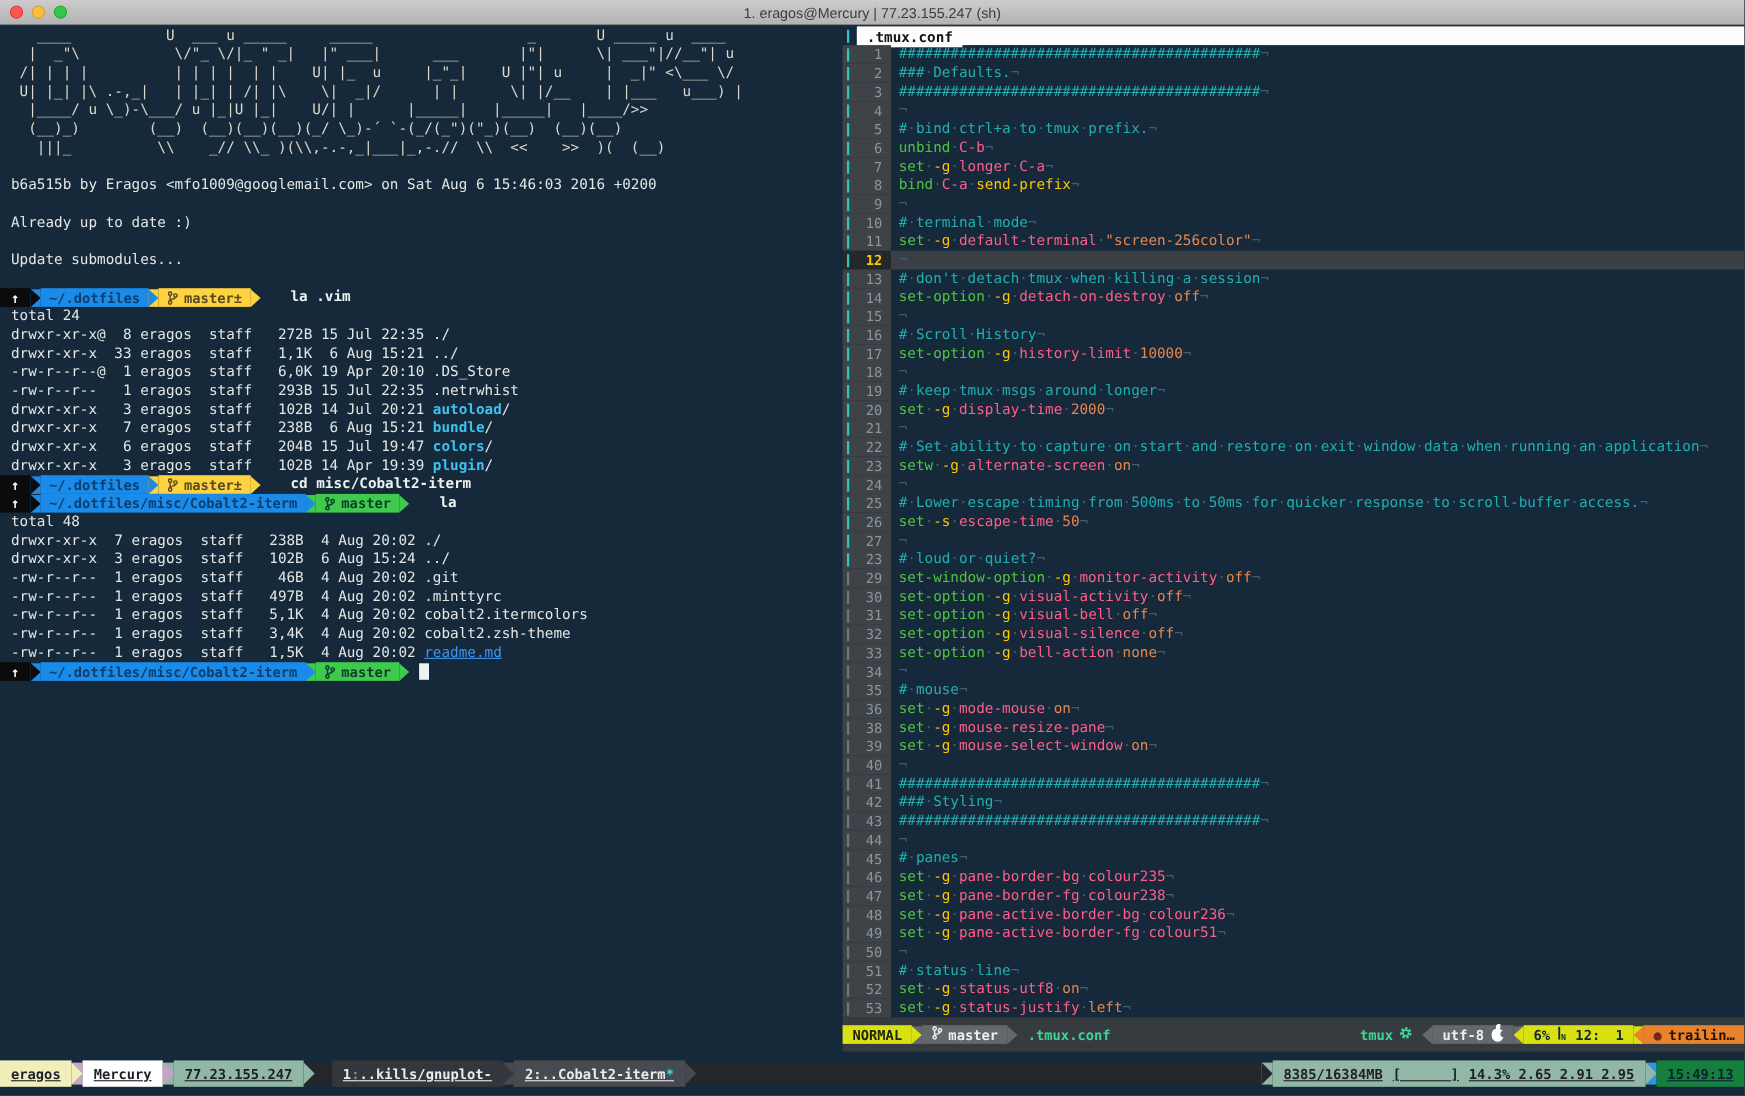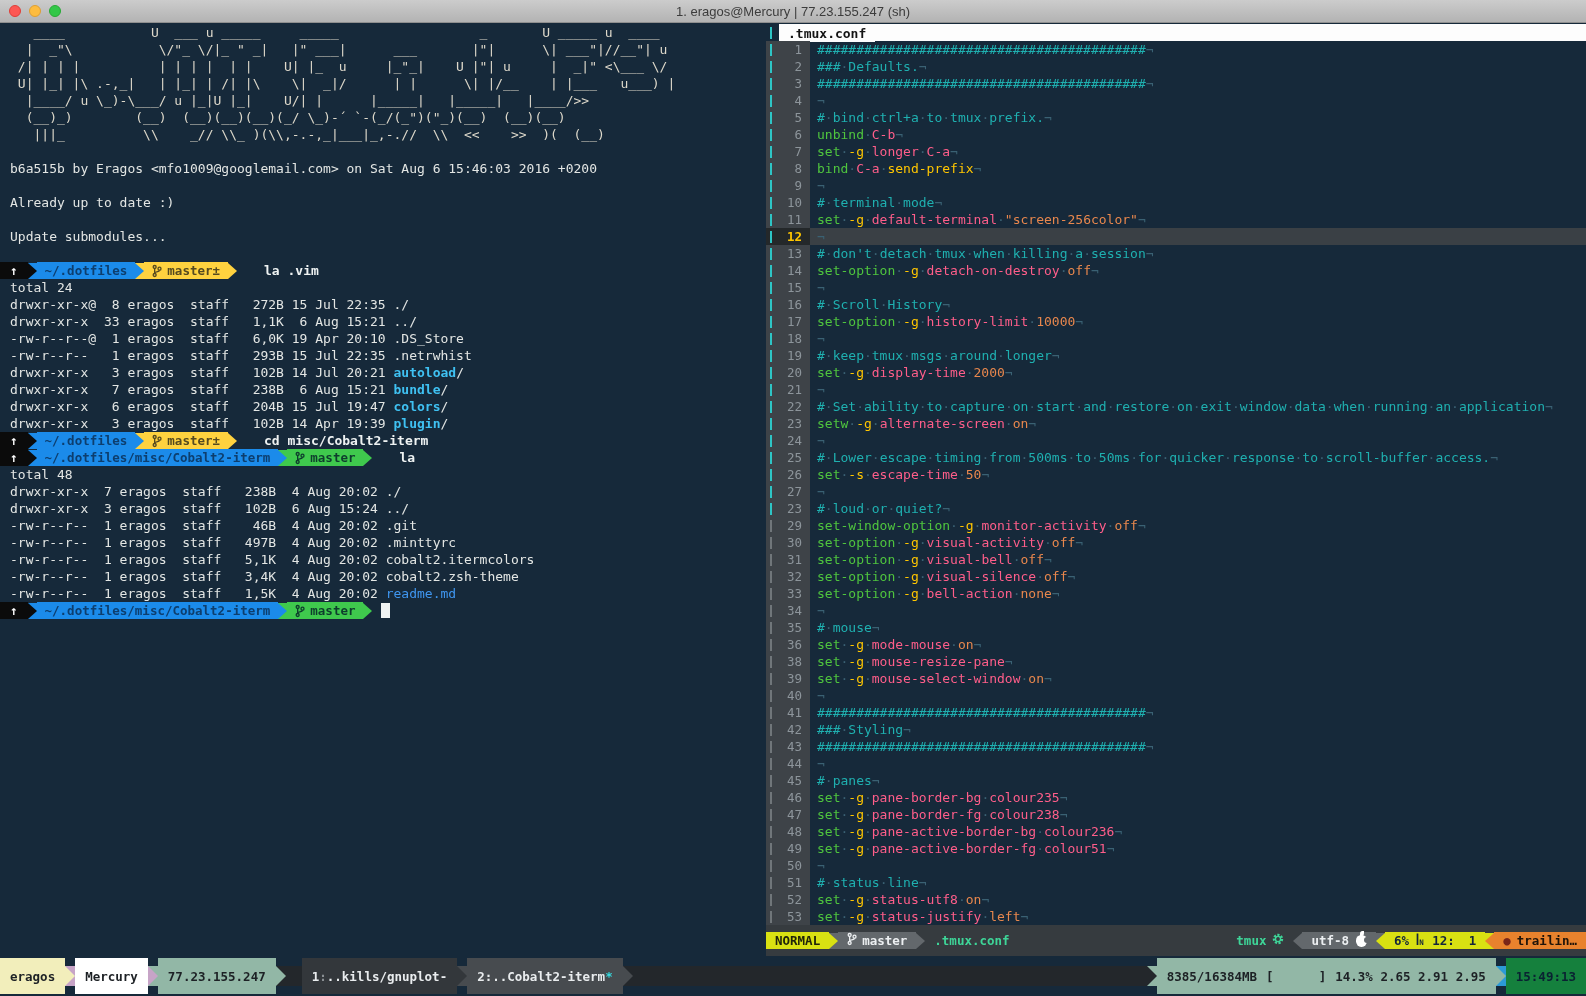--- a/index.html
+++ b/index.html
@@ -23,21 +23,21 @@
   .banner .tline{color:#ded9cb;}
   .blank{height:17px;}
   
   .prompt{display:flex;align-items:center;height:17px;margin:0;}
   .pseg{display:flex;align-items:center;height:17px;padding:0 8px;font-size:12.5px;font-weight:bold;white-space:pre;flex:none;}
   .ptri{width:0;height:0;border-top:8.5px solid transparent;border-bottom:8.5px solid transparent;border-left:9px solid transparent;flex:none;}
   .pcmd{margin-left:27px;font-size:13px;font-weight:bold;color:#eef2f2;white-space:pre;}
   .pcursor{display:inline-block;width:9px;height:15px;background:#eef2f2;margin-left:9px;}
   .branch-ic{margin-right:5px;}
   .fname-dir{color:#3fc1f2;font-weight:bold;}
-  .fname-link{color:#3f96f0;}
+  .fname-link{color:#3f96f0;text-decoration:underline;}
   
   .vim{position:absolute;top:1px;left:766px;right:0;}
   .vtab{display:flex;height:17px;}
   .vtab .vdashcell{width:13px;display:flex;align-items:center;}
   .vtabbar{flex:1;background:#fdfdfd;height:17px;line-height:17px;}
   .vtablabel{display:inline-block;padding:0 9px;font-size:13px;font-weight:bold;color:#141414;background:#fdfdfd;height:17px;}
   .vrow{display:flex;height:17px;line-height:17px;font-size:13px;white-space:pre;}
   .vgut{width:44px;flex:none;background:#3e4348;display:flex;align-items:center;}
   .vdash{width:2px;height:12px;margin-left:4px;flex:none;}
   .vdash.teal{background:#2ec5c5;}
@@ -66,21 +66,21 @@
   .warnseg{background:#e8822d;color:#201409;}
   .warn-dot{color:#7a2518;margin-right:6px;}
   .gear{margin-left:6px;}
   .apple{position:relative;display:inline-block;width:11px;height:12px;background:#fff;
     border-radius:46% 46% 48% 48%;margin-left:7px;}
   .apple::before{content:"";position:absolute;left:4px;top:-4px;width:4px;height:5px;background:#fff;border-radius:60% 0 60% 0;}
   .apple::after{content:"";position:absolute;right:-3px;top:2px;width:6px;height:6px;background:#63686c;border-radius:50%;}
   
   .tmuxbar{position:absolute;left:0;top:943px;right:0;height:20px;background:#23272b;
     display:flex;align-items:center;font-size:12.5px;font-weight:bold;}
-  .tseg{display:flex;align-items:center;height:36px;padding:0 10px;white-space:pre;flex:none;color:#1d2125;}
+  .tseg{display:flex;align-items:center;height:24px;padding:0 10px;white-space:pre;flex:none;color:#1d2125;text-decoration:underline;}
   .ttri{width:0;height:0;border-top:10px solid transparent;border-bottom:10px solid transparent;flex:none;}
   .cream{background:#f2eebb;}
   .mauve{background:#ffffff;text-align:center;}
   .sage{background:#92b7a6;}
   .winseg{color:#e9ecee;}
   .win1{background:#33373b;margin-left:16px;}
   .win2{background:#474b4f;}
   .win-colon{color:#8a8f93;}
   .win-star{color:#35dbe0;}
   .timeseg{background:#15803d;color:#0a2232;}

